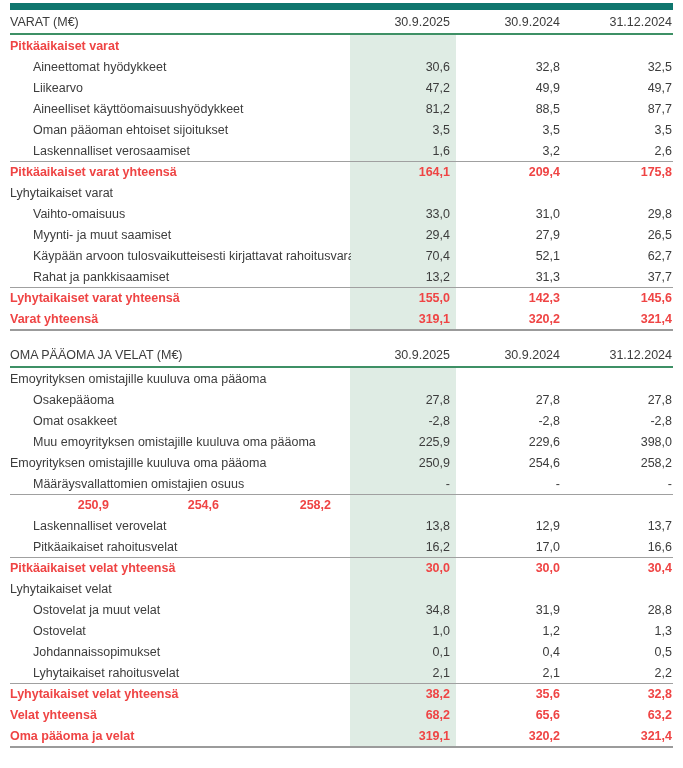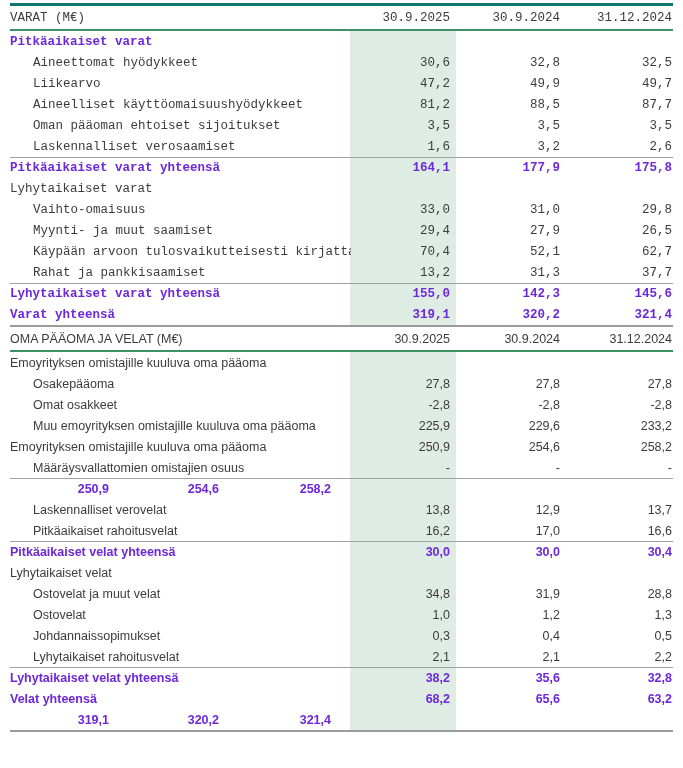--- a/index.html
+++ b/index.html
@@ -9,22 +9,22 @@
     width: 683px;
     height: 768px;
     background: #ffffff;
     font-family: "Liberation Sans", "DejaVu Sans", sans-serif;
     font-size: 12.5px;
     color: #3c3c3c;
     overflow: hidden;
   }
   .tables-wrap { padding-top: 3px; }
   .fin-table { margin: 0 10px; width: 663px; }
-  .fin-table.first { border-top: 3px solid #0f766e; font-family: Liberation Mono, monospace; }
-  .fin-table.second { }
+  .fin-table.first { border-top: 7px solid #0f766e; }
+  .fin-table.second { margin-top: 12px; }
   .t-header {
     display: flex;
     align-items: center;
     height: 25px;
     border-bottom: 2px solid #3e9065;
   }
   .t-title { flex: 1; white-space: nowrap; }
   .t-body { position: relative; border-bottom: 2px solid #9b9b9b; }
   .mint-stripe {
     position: absolute;
@@ -34,21 +34,21 @@
     z-index: 0;
   }
   .row {
     position: relative;
     display: flex;
     align-items: center;
     height: 21px;
     z-index: 1;
   }
   .row.rule { border-top: 1px solid #a0a0a0; }
-  .row.bold { font-weight: bold; color: #6d28d9; }
+  .row.bold { font-weight: bold; color: #ef4444; }
   .label { flex: 1; white-space: nowrap; overflow: hidden; }
   .row.indent .label { padding-left: 23px; }
   .v { text-align: right; white-space: nowrap; padding-right: 1px; }
   .v1 { width: 100px; }
   .v2 { width: 110px; }
   .v3 { width: 112px; }
 </style>
 </head>
 <body>
 
@@ -95,21 +95,21 @@
           </div>
           <div class="row indent">
             <div class="label">Laskennalliset verosaamiset</div>
             <div class="v v1">1,6</div>
             <div class="v v2">3,2</div>
             <div class="v v3">2,6</div>
           </div>
           <div class="row bold rule">
             <div class="label">Pitkäaikaiset varat yhteensä</div>
             <div class="v v1">164,1</div>
-            <div class="v v2">177,9</div>
+            <div class="v v2">209,4</div>
             <div class="v v3">175,8</div>
           </div>
           <div class="row">
             <div class="label">Lyhytaikaiset varat</div>
             <div class="v v1"></div>
             <div class="v v2"></div>
             <div class="v v3"></div>
           </div>
           <div class="row indent">
             <div class="label">Vaihto-omaisuus</div>
@@ -173,21 +173,21 @@
           <div class="row indent">
             <div class="label">Omat osakkeet</div>
             <div class="v v1">-2,8</div>
             <div class="v v2">-2,8</div>
             <div class="v v3">-2,8</div>
           </div>
           <div class="row indent">
             <div class="label">Muu emoyrityksen omistajille kuuluva oma pääoma</div>
             <div class="v v1">225,9</div>
             <div class="v v2">229,6</div>
-            <div class="v v3">233,2</div>
+            <div class="v v3">398,0</div>
           </div>
           <div class="row">
             <div class="label">Emoyrityksen omistajille kuuluva oma pääoma</div>
             <div class="v v1">250,9</div>
             <div class="v v2">254,6</div>
             <div class="v v3">258,2</div>
           </div>
           <div class="row indent">
             <div class="label">Määräysvallattomien omistajien osuus</div>
             <div class="v v1">-</div>
@@ -230,21 +230,21 @@
             <div class="v v3">28,8</div>
           </div>
           <div class="row indent">
             <div class="label">Ostovelat</div>
             <div class="v v1">1,0</div>
             <div class="v v2">1,2</div>
             <div class="v v3">1,3</div>
           </div>
           <div class="row indent">
             <div class="label">Johdannaissopimukset</div>
-            <div class="v v1">0,3</div>
+            <div class="v v1">0,1</div>
             <div class="v v2">0,4</div>
             <div class="v v3">0,5</div>
           </div>
           <div class="row indent">
             <div class="label">Lyhytaikaiset rahoitusvelat</div>
             <div class="v v1">2,1</div>
             <div class="v v2">2,1</div>
             <div class="v v3">2,2</div>
           </div>
           <div class="row bold rule">
@@ -253,20 +253,21 @@
             <div class="v v2">35,6</div>
             <div class="v v3">32,8</div>
           </div>
           <div class="row bold">
             <div class="label">Velat yhteensä</div>
             <div class="v v1">68,2</div>
             <div class="v v2">65,6</div>
             <div class="v v3">63,2</div>
           </div>
           <div class="row bold">
+            <div class="label">Oma pääoma ja velat</div>
             <div class="v v1">319,1</div>
             <div class="v v2">320,2</div>
             <div class="v v3">321,4</div>
           </div>
         </div>
       </div>
     </div>
 </div>
 
 </body></html>

